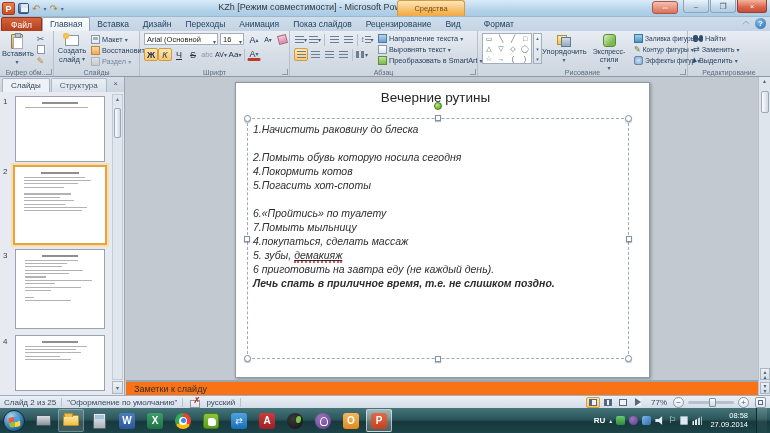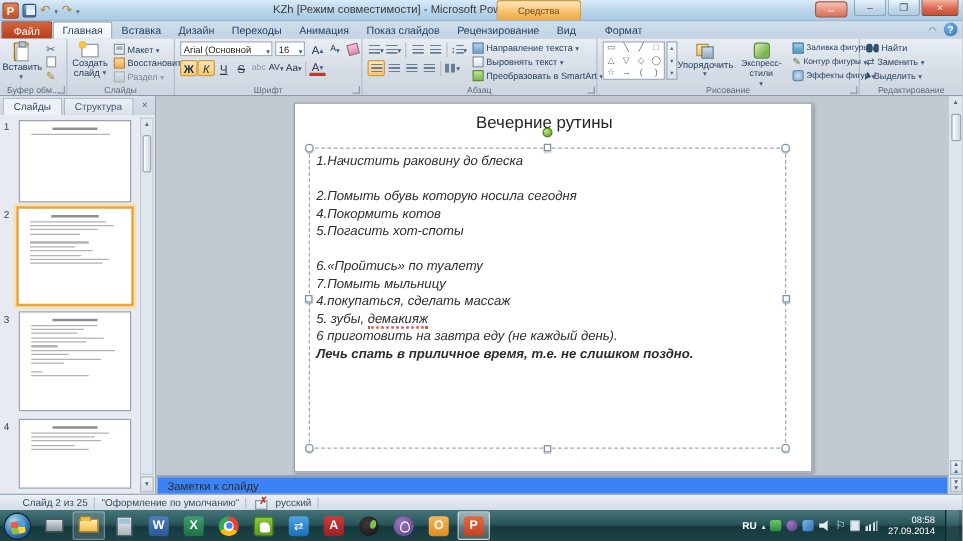--- a/index.html
+++ b/index.html
@@ -101,27 +101,27 @@
 .editor{position:absolute;left:126px;top:77px;width:632px;height:303px;background:#c3c9d1}
 .slide{position:absolute;left:109px;top:5px;width:415px;height:296px;background:#fff;border:1px solid #8e99a6;box-shadow:1px 1px 3px rgba(0,0,0,.3)}
 .stitle{position:absolute;left:12px;right:26px;top:7px;text-align:center;font-size:13.5px;color:#262626}
 .sel{position:absolute;left:11px;top:35px;width:382px;height:241px;border:1.5px dashed #9aabbc}
 .h{position:absolute;width:6px;height:6px;background:#fff;border:1px solid #7f93a6;box-shadow:0 1px 1px rgba(0,0,0,.25)}
 .hc{width:7px;height:7px;border-radius:50%}
 .rot{position:absolute;left:50%;top:-17px;margin-left:-4px;width:8px;height:8px;border-radius:50%;background:radial-gradient(circle at 30% 30%,#c0ea7e,#5a9e1e);border:1px solid #467a17}
 .sbody{position:absolute;left:5px;top:3px;right:3px;font-style:italic;font-size:10.5px;line-height:14px;color:#2e2e2e}
 .line{height:14px;white-space:nowrap;overflow:visible}
 .line.b{font-weight:bold}
-.miss{border-bottom:2px dotted #e05252}
+.miss{text-decoration:underline;border-bottom:2px dotted #e05252}
 .escroll{position:absolute;right:0;top:77px;width:12px;height:318px;background:#dfe5ec;border-left:1px solid #b7c0cb;font-size:6px;color:#51677d;text-align:center}
 .ethumb{position:absolute;left:2px;top:14px;width:8px;height:22px;background:linear-gradient(90deg,#fdfdfe,#cfd8e2);border:1px solid #9aa8b8;border-radius:2px}
 .ebtn{position:absolute;left:1px;width:10px;height:12px;background:linear-gradient(#eef2f7,#d4dce5);border:1px solid #aab6c2;line-height:5px;padding-top:1px}
 
 
-.notes{position:absolute;left:126px;top:380px;width:632px;height:15px;background:#3b82f6;border-top:2px solid #98a5b3;font-size:9px;color:#2e2e2e;padding:2px 0 0 8px}
+.notes{position:absolute;left:126px;top:380px;width:632px;height:15px;background:#f97316;border-top:2px solid #98a5b3;font-size:9px;color:#2e2e2e;padding:2px 0 0 8px}
 
 
 .status{position:absolute;left:0;top:395px;width:770px;height:13px;background:linear-gradient(#eaf0f7,#d4dde8);border-top:1px solid #9fadbc;display:flex;align-items:center;font-size:8px;color:#3a4a5a}
 .ssep{width:1px;height:9px;background:#b9c3cf;margin:0 5px}
 .spell{width:10px;height:9px;position:relative;margin-left:2px}
 .spell:before{content:"";position:absolute;left:0;top:2px;width:8px;height:6px;background:linear-gradient(#fdfdfd,#d8e0e8);border:1px solid #8a97a5}
 .spellmark{position:absolute;left:3px;top:-2px;font-size:8px;color:#c0392b;font-weight:bold}
 .views{display:flex;gap:1px;margin-left:4px}
 .vbtn{width:14px;height:11px;display:flex;align-items:center;justify-content:center;border:1px solid transparent;border-radius:2px}
 .vbtn.on{background:linear-gradient(#fde6b6,#fbc76e);border-color:#cf9e43}
@@ -533,29 +533,52 @@
   <div class="escroll">
     <span>▴</span>
     <div class="ethumb"></div>
     <div class="ebtn" style="bottom:15px"><span>▴</span><br><span>▴</span></div>
     <div class="ebtn" style="bottom:1px"><span>▾</span><br><span>▾</span></div>
   </div>
 
   <div class="notes"><span>Заметки к слайду</span></div>
 
   <div class="status">
-    <span style="margin-left:18px">Слайд 2 из 25</span>
+    <span style="margin-left:4px">Слайд 2 из 25</span>
     <span class="ssep"></span>
     <span>"Оформление по умолчанию"</span>
     <span class="ssep"></span>
     <span class="spell">
         <span class="spellmark">✗</span>
       </span>
     <span style="margin-left:6px">русский</span>
     <span class="ssep"></span>
+    <div style="margin-left:auto;display:flex;align-items:center">
+      <div class="views">
+        <div class="vbtn on">
+            <span class="vico norm"></span>
+          </div>
+        <div class="vbtn">
+            <span class="vico sort"></span>
+          </div>
+        <div class="vbtn">
+            <span class="vico"></span>
+          </div>
+        <div class="vbtn">
+            <span class="vico show"></span>
+          </div>
+      </div>
+      <span style="margin:0 6px">77%</span>
+      <span class="zoombtn">−</span>
+      <div class="ztrack">
+          <div class="zthumb"></div>
+        </div>
+      <span class="zoombtn">+</span>
+      <span class="fit"></span>
+    </div>
   </div>
 
   <div class="taskbar">
     <div class="orb">
         <div class="flag"></div>
       </div>
     <div class="tico">
         <span class="mon"></span>
       </div>
     <div class="tico open">

